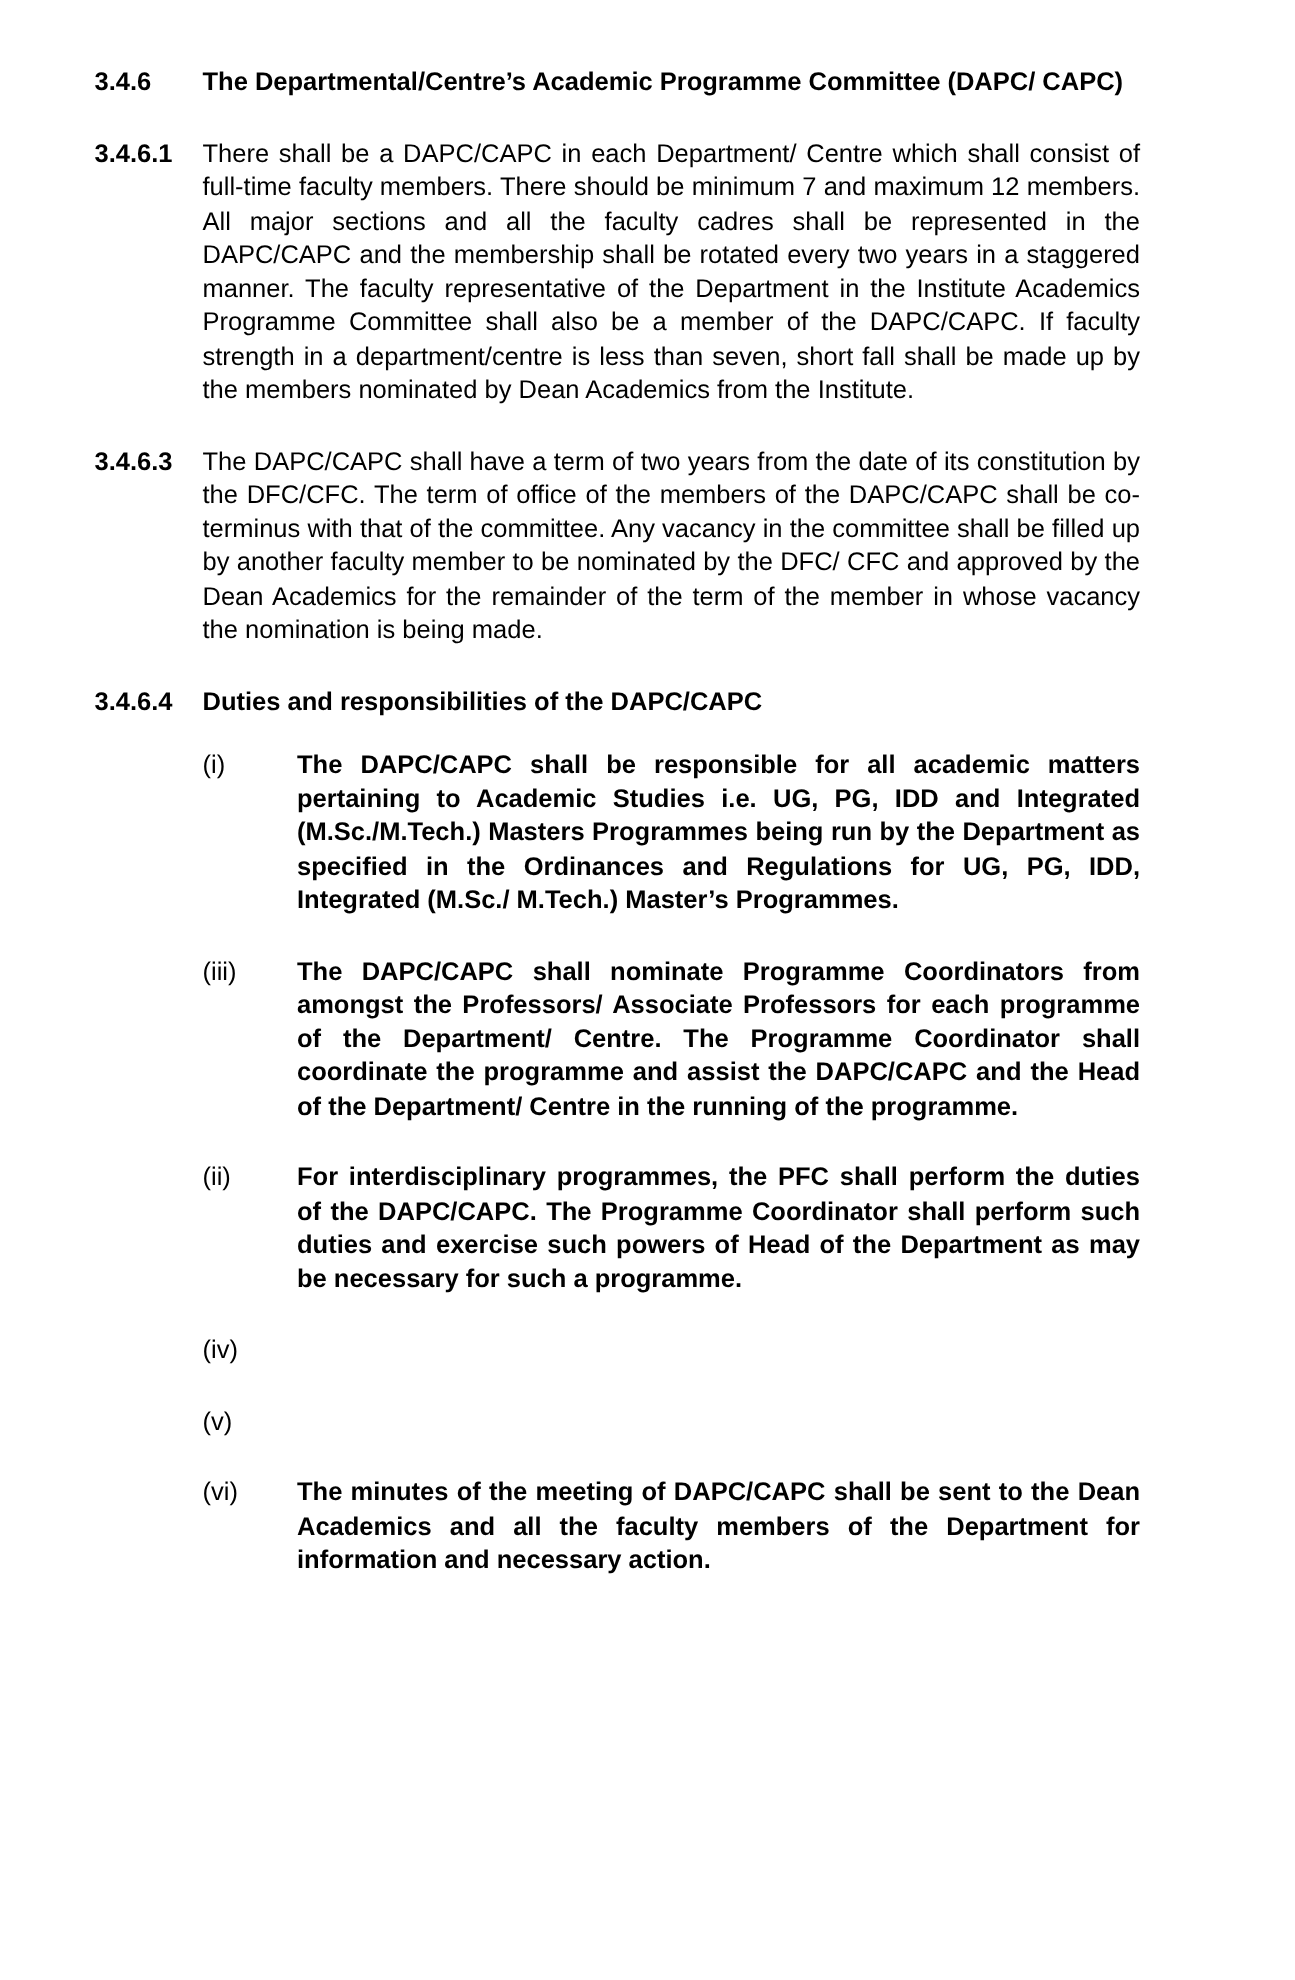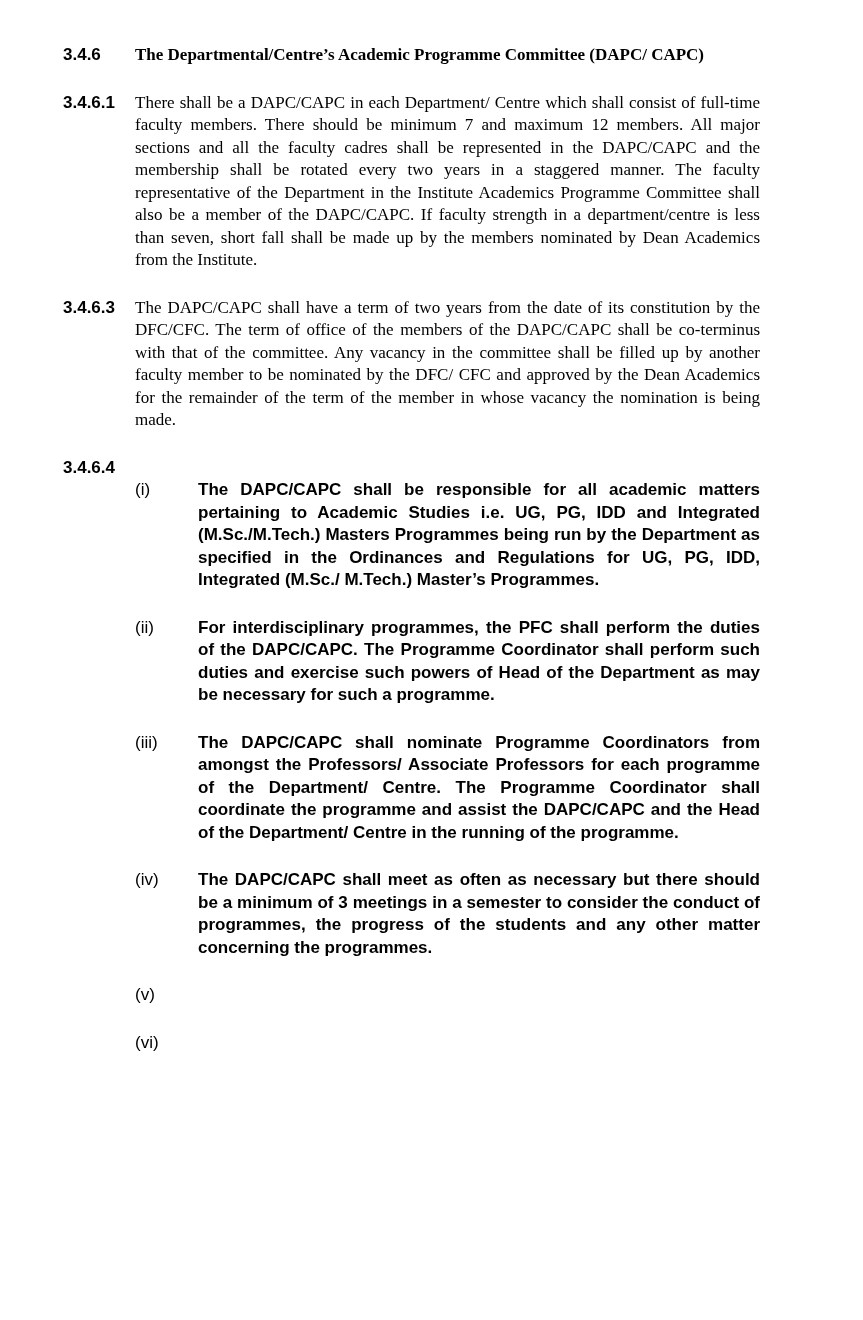--- a/index.html
+++ b/index.html
@@ -31,26 +31,25 @@
     justify-content: space-between;
   }
   .num-col {
     flex: 0 0 72px;
     width: 72px;
     font-weight: bold;
   }
   .text-col {
     flex: 1 1 auto;
     text-align: justify;
-    font-family: Liberation Serif, serif;
   }
   .bold { font-weight: bold; }
   .heading { margin-bottom: 25px; }
   .para { margin-bottom: 25px; }
-  .subheading { }
+  .subheading { margin-bottom: 20px; }
   .list-item {
     display: flex;
     align-items: flex-start;
     margin-left: 72px;
     margin-bottom: 25px;
   }
   .marker-col {
     flex: 0 0 63px;
     width: 63px;
   }
@@ -77,44 +76,45 @@
     </div>
 
 
     <div class="row para">
       <div class="num-col">3.4.6.3</div>
       <div class="text-col">The DAPC/CAPC shall have a term of two years from the date of its constitution by the DFC/CFC. The term of office of the members of the DAPC/CAPC shall be co-terminus with that of the committee. Any vacancy in the committee shall be filled up by another faculty member to be nominated by the DFC/ CFC and approved by the Dean Academics for the remainder of the term of the member in whose vacancy the nomination is being made.</div>
     </div>
 
     <div class="row subheading">
       <div class="num-col">3.4.6.4</div>
+      <div class="text-col bold">Duties and responsibilities of the DAPC/CAPC</div>
     </div>
 
     <div class="list-item">
       <div class="marker-col">(i)</div>
       <div class="list-text">The DAPC/CAPC shall be responsible for all academic matters pertaining to Academic Studies i.e. UG, PG, IDD and Integrated (M.Sc./M.Tech.) Masters Programmes being run by the Department as specified in the Ordinances and Regulations for UG, PG, IDD, Integrated (M.Sc./ M.Tech.) Master’s Programmes.</div>
     </div>
 
     <div class="list-item">
+      <div class="marker-col">(iii)</div>
+      <div class="list-text">The DAPC/CAPC shall nominate Programme Coordinators from amongst the Professors/ Associate Professors for each programme of the Department/ Centre. The Programme Coordinator shall coordinate the programme and assist the DAPC/CAPC and the Head of the Department/ Centre in the running of the programme.</div>
+    </div>
+
+    <div class="list-item">
       <div class="marker-col">(ii)</div>
       <div class="list-text">For interdisciplinary programmes, the PFC shall perform the duties of the DAPC/CAPC. The Programme Coordinator shall perform such duties and exercise such powers of Head of the Department as may be necessary for such a programme.</div>
     </div>
 
     <div class="list-item">
-      <div class="marker-col">(iii)</div>
-      <div class="list-text">The DAPC/CAPC shall nominate Programme Coordinators from amongst the Professors/ Associate Professors for each programme of the Department/ Centre. The Programme Coordinator shall coordinate the programme and assist the DAPC/CAPC and the Head of the Department/ Centre in the running of the programme.</div>
-    </div>
-
-    <div class="list-item">
       <div class="marker-col">(iv)</div>
-      <div class="list-text">The DAPC/CAPC shall meet as often as necessary but there should be a minimum of 3 meetings in a semester to consider the conduct of programmes, the progress of the students and any other matter concerning the programmes.</div>
     </div>
 
     <div class="list-item">
       <div class="marker-col">(v)</div>
     </div>
 
     <div class="list-item">
       <div class="marker-col">(vi)</div>
+      <div class="list-text">The minutes of the meeting of DAPC/CAPC shall be sent to the Dean Academics and all the faculty members of the Department for information and necessary action.</div>
     </div>
 
   </div>
 </div>
 
 </body></html>

